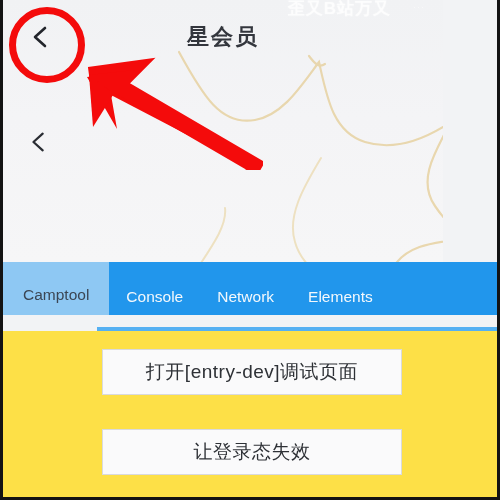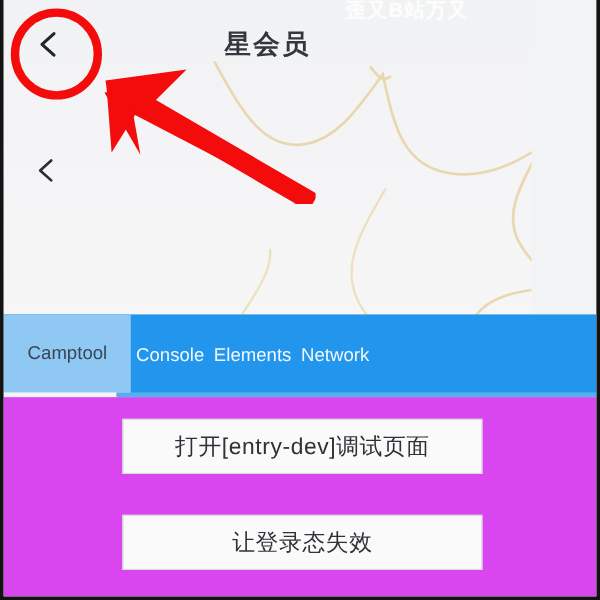--- a/index.html
+++ b/index.html
@@ -115,36 +115,36 @@
     height: 115px;
   }
   #red-arrow svg { display:block; width:100%; height:100%; }
 
   
   #tabbar {
     position: absolute;
     left: 0;
     top: 262px;
     width: 494px;
-    height: 69px;
+    height: 53px;
     background: #2196ec;
     display: flex;
     align-items: flex-start;
     overflow: hidden;
     box-sizing: border-box;
   }
   .tab {
     flex: 0 0 auto;
     height: 69px;
     display: flex;
     align-items: center;
     justify-content: center;
     color: #f3f8fc;
     font-size: 15.5px;
-    padding: 0 4px;
+    padding: 0 17px;
     box-sizing: border-box;
     white-space: nowrap;
   }
   .tab.active {
     background: #8ec8f3;
     color: #3b4654;
     border-bottom: 4px solid #f4f4f6;
     padding: 0 20px;
   }
   #tabbar-underline {
@@ -156,21 +156,21 @@
     background: #55b0f2;
   }
 
   
   #devtools-body {
     position: absolute;
     left: 0;
     top: 331px;
     width: 494px;
     height: 166px;
-    background: #d946ef;
+    background: #fde047;
   }
   .dt-button {
     position: absolute;
     left: 99px;
     width: 300px;
     height: 46px;
     background: #fafafb;
     border: 1px solid #d9dade;
     box-sizing: border-box;
     display: flex;
@@ -235,24 +235,24 @@
   </div>
 
   <div id="tabbar">
     <div class="tab active">
       <span>Camptool</span>
     </div>
     <div class="tab">
       <span>Console</span>
     </div>
     <div class="tab">
+      <span>Network</span>
+    </div>
+    <div class="tab">
       <span>Elements</span>
-    </div>
-    <div class="tab">
-      <span>Network</span>
     </div>
 
   </div>
   <div id="tabbar-underline"></div>
 
   <div id="devtools-body">
     <div class="dt-button" id="btn-open-debug">
       <span>打开[entry-dev]调试页面</span>
     </div>
     <div class="dt-button" id="btn-invalidate-login">

